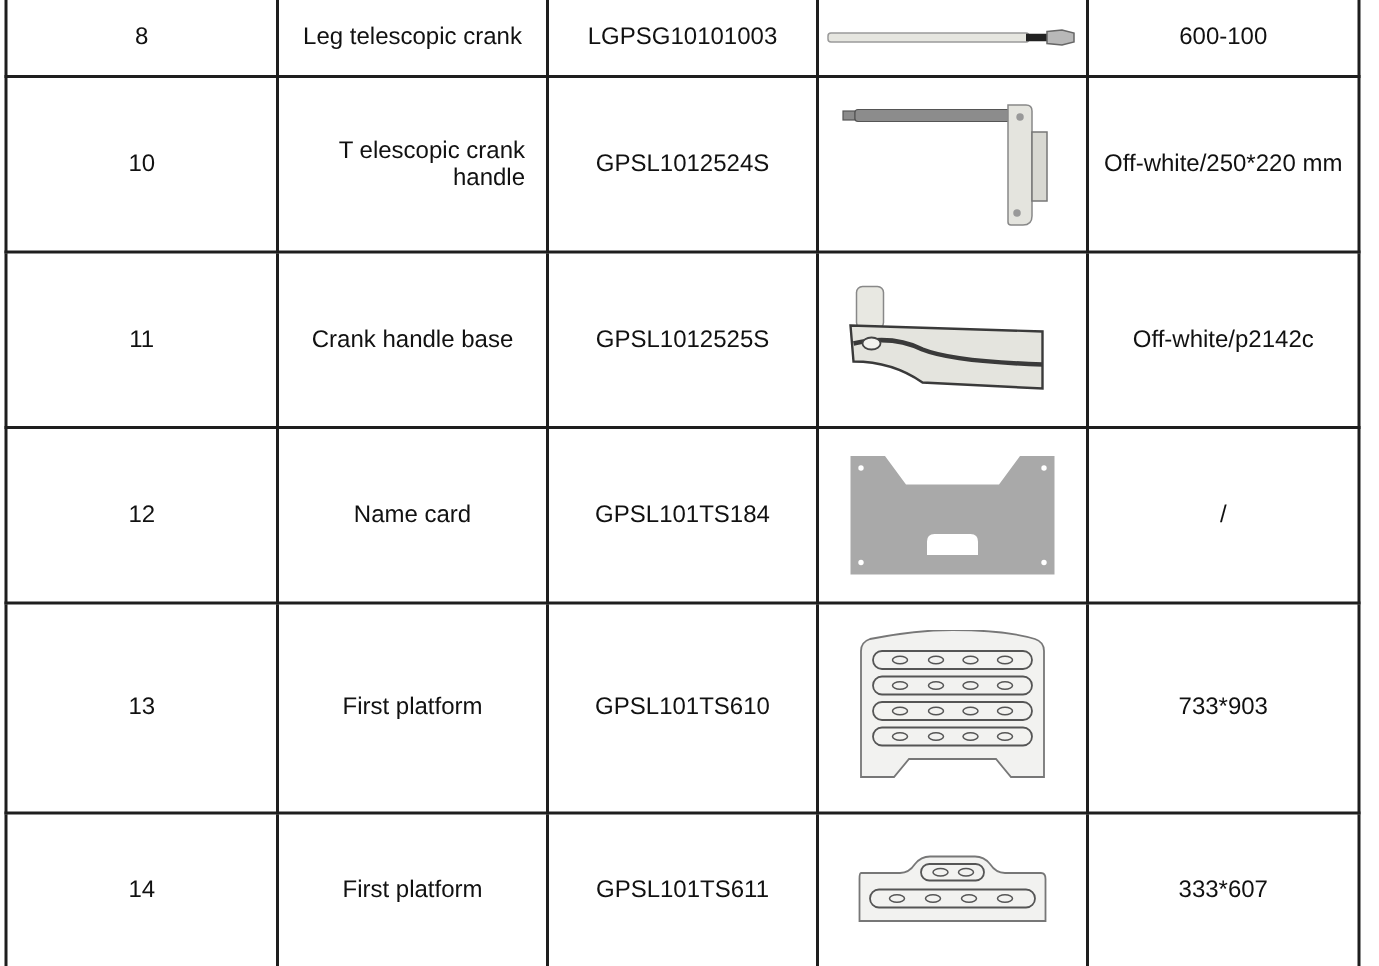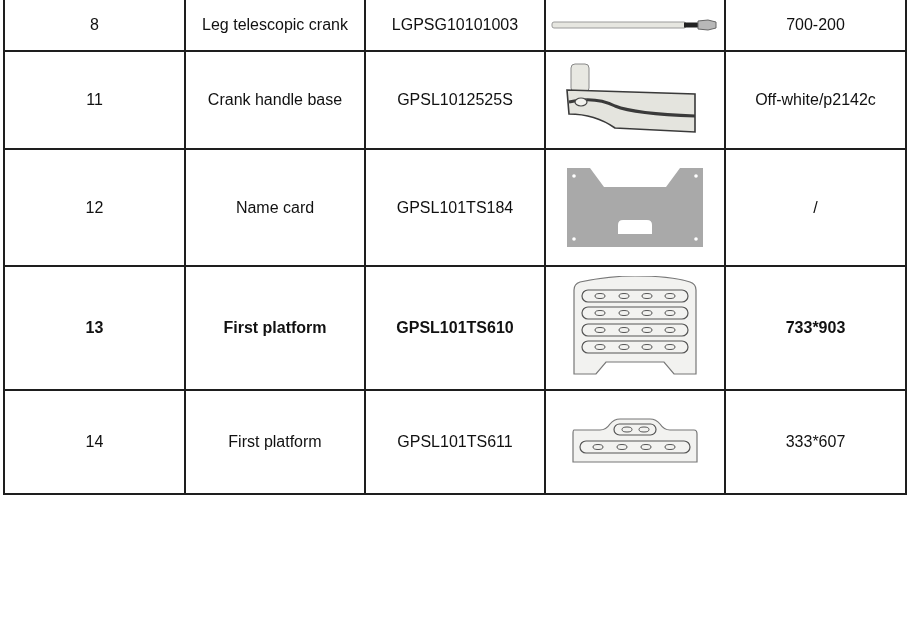--- a/index.html
+++ b/index.html
@@ -3,22 +3,22 @@
   <meta charset="utf-8">
   <style>
     html, body { margin: 0; padding: 0; background: #ffffff; }
     body { width: 919px; height: 644px; position: relative; overflow: hidden;
            font-family: "Liberation Sans", sans-serif; color: #111; }
     .tbl { position: absolute; left: 3px; top: -2px; border-collapse: collapse; table-layout: fixed; }
     .tbl td { border: 2px solid #1e1e1e; text-align: center; vertical-align: middle;
               font-size: 16px; line-height: 18px; padding: 0; }
     .c1 { width: 181px; } .c2 { width: 180px; } .c3 { width: 180px; }
     .c4 { width: 180px; } .c5 { width: 181px; }
-    .r0 { height: 52px; } .r1 { height: 117px; } .r2 { height: 98px; border-radius: 21px; }
-    .r3 { height: 117px; padding-left: 44px; } .r4 { height: 124px; font-weight: bold; } .r5 { height: 104px; }
+    .r0 { height: 52px; } .r1 { height: 117px; } .r2 { height: 117px; border-radius: 21px; }
+    .r3 { height: 117px; padding-left: 44px; } .r4 { height: 140px; } .r5 { height: 104px; }
     .name-cell span { display: inline-block; max-width: 150px; text-align: right; }
     .img-cell svg { display: block; margin: 0 auto; }
   </style>
 </head>
 <body>
 
 <table class="tbl">
   <colgroup>
     <col class="c1">
       <col class="c2">
@@ -32,23 +32,39 @@
       <td>8</td>
       <td class="name-cell"><span>Leg telescopic crank</span></td>
       <td>LGPSG10101003</td>
       <td class="img-cell">
         <svg width="170" height="14" viewBox="0 0 170 14">
           <rect x="2" y="4" width="134" height="6" rx="2" fill="#e6e6e0" stroke="#9a9a9a" stroke-width="1"></rect>
           <rect x="134" y="4.5" width="14" height="5" fill="#222"></rect>
           <polygon points="148,3 158,2 166,4 166,10 158,12 148,11" fill="#b8b8b8" stroke="#666" stroke-width="1"></polygon>
         </svg>
       </td>
-      <td>700-200</td>
+      <td>600-100</td>
     </tr>
 
+    <tr class="r1">
+      <td>10</td>
+      <td class="name-cell"><span>T elescopic crank handle</span></td>
+      <td>GPSL1012524S</td>
+      <td class="img-cell">
+        <svg width="150" height="84" viewBox="0 0 150 84">
+          <rect x="2" y="6" width="8" height="6" fill="#8a8a8a" stroke="#555" stroke-width="0.8"></rect>
+          <rect x="10" y="5" width="108" height="8" rx="2" fill="#8c8c8c" stroke="#555" stroke-width="0.8"></rect>
+          <path d="M112 2 h12 q4 0 4 4 v70 q0 6 -6 6 h-8 q-2 0 -2 -2 z" fill="#e4e4de" stroke="#888" stroke-width="1"></path>
+          <rect x="128" y="20" width="10" height="46" fill="#d8d8d2" stroke="#777" stroke-width="1"></rect>
+          <circle cx="120" cy="10" r="2.5" fill="#999"></circle>
+          <circle cx="118" cy="74" r="2.5" fill="#999"></circle>
+        </svg>
+      </td>
+      <td>Off-white/250*220 mm</td>
+    </tr>
 
     <tr class="r2">
       <td>11</td>
       <td class="name-cell"><span>Crank handle base</span></td>
       <td>GPSL1012525S</td>
       <td class="img-cell">
         <svg width="140" height="76" viewBox="0 0 140 76">
           <rect x="6" y="2" width="18" height="28" rx="4" fill="#e8e8e2" stroke="#888" stroke-width="1"></rect>
           <path d="M2 28 L130 32 L130 70 L50 66 Q30 52 4 52 Z" fill="#e4e4de" stroke="#3a3a3a" stroke-width="1.6"></path>
           <path d="M4 40 Q30 34 50 44 Q70 52 130 54" fill="none" stroke="#3a3a3a" stroke-width="3"></path>

